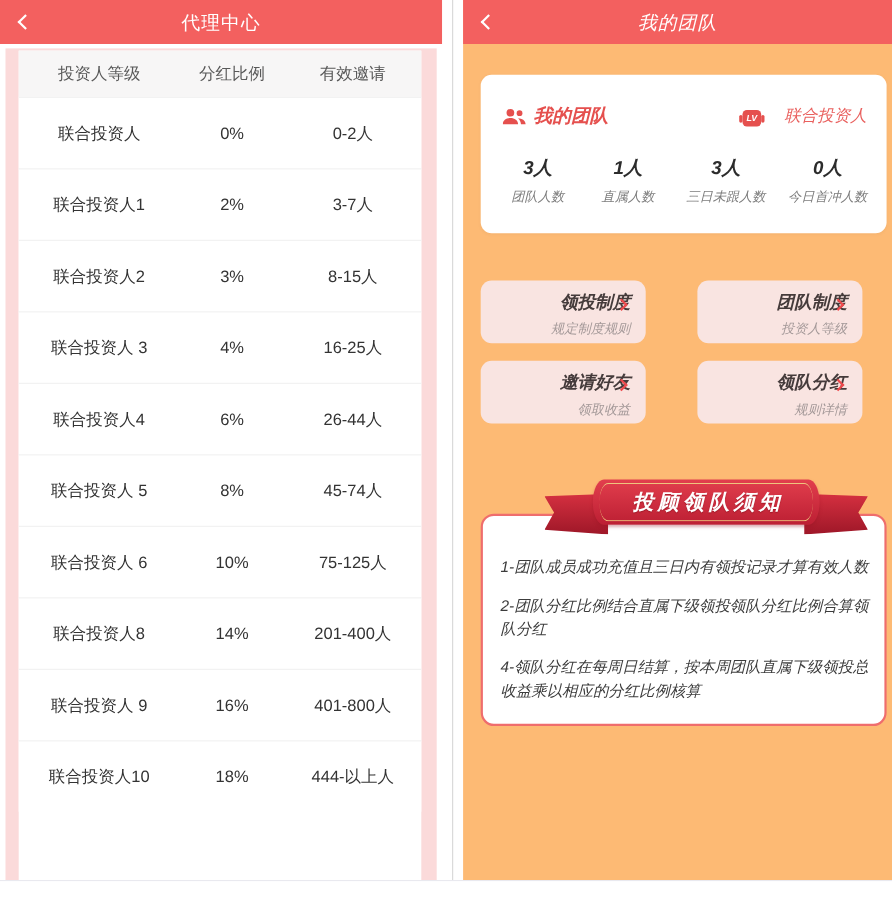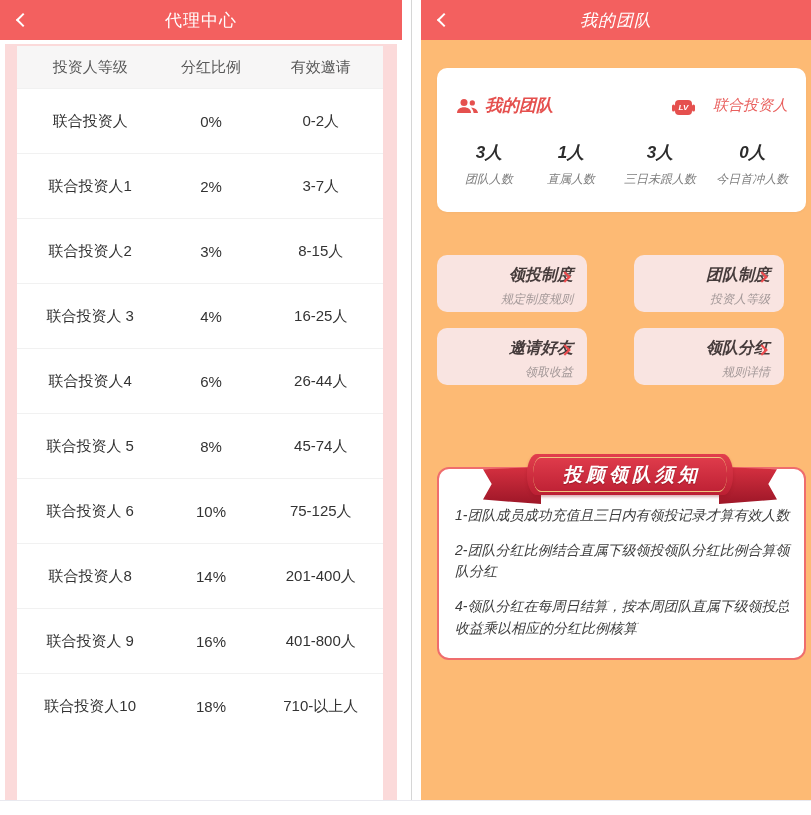--- a/index.html
+++ b/index.html
@@ -61,21 +61,21 @@
   .menu-card.m0 { left:16px;  top:255px; }
   .menu-card.m1 { left:213px; top:255px; }
   .menu-card.m2 { left:16px;  top:328px;padding-left:36px; }
   .menu-card.m3 { left:213px; top:328px; }
   .menu-title { font-size:16px; font-weight:bold; color:#453b3b; }
   .menu-sub { margin-top:5px; font-size:12px; color:#a39898; }
   .menu-arrow { position:absolute; right:18px; top:18px; width:8px; height:8px;
     border-top:2.5px solid #ee4a4d; border-right:2.5px solid #ee4a4d; transform:rotate(45deg); }
 
   
-  .ribbon { position:absolute; left:62px; top:436px; width:294px; height:54px;margin-top:18px; }
+  .ribbon { position:absolute; left:74px; top:436px; width:294px; height:54px; }
   .tail { position:absolute; top:13px; width:58px; height:37px;
     background:linear-gradient(180deg,#d53040,#9e1728); }
   .tail-left  { left:0;  clip-path:polygon(100% 0, 100% 100%, 0 88%, 15% 46%, 0 6%); }
   .tail-right { right:0; clip-path:polygon(0 0, 0 100%, 100% 88%, 85% 46%, 100% 6%); }
   .ribbon-band { position:absolute; left:44px; right:44px; top:0; height:41px;
     background:linear-gradient(180deg,#e23e4d,#bc1f33);
     border-radius:10px / 20px;
     display:flex; align-items:center; justify-content:center;
     box-shadow:0 2px 3px rgba(150,20,35,.35); }
   .ribbon-band::before { content:""; position:absolute; left:6px; right:6px; top:3px; bottom:3px;
@@ -150,21 +150,21 @@
           <span class="c3">201-400人</span>
         </div>
         <div class="t-row">
           <span class="c1">联合投资人 9</span>
           <span class="c2">16%</span>
           <span class="c3">401-800人</span>
         </div>
         <div class="t-row">
           <span class="c1">联合投资人10</span>
           <span class="c2">18%</span>
-          <span class="c3">710-以上人</span>
+          <span class="c3">444-以上人</span>
         </div>
       </div>
     </div>
   </div>
 
   <div class="screen-divider"></div>
 
   <div class="panel panel-right">
     <div class="appbar">
       <div class="back-btn">

